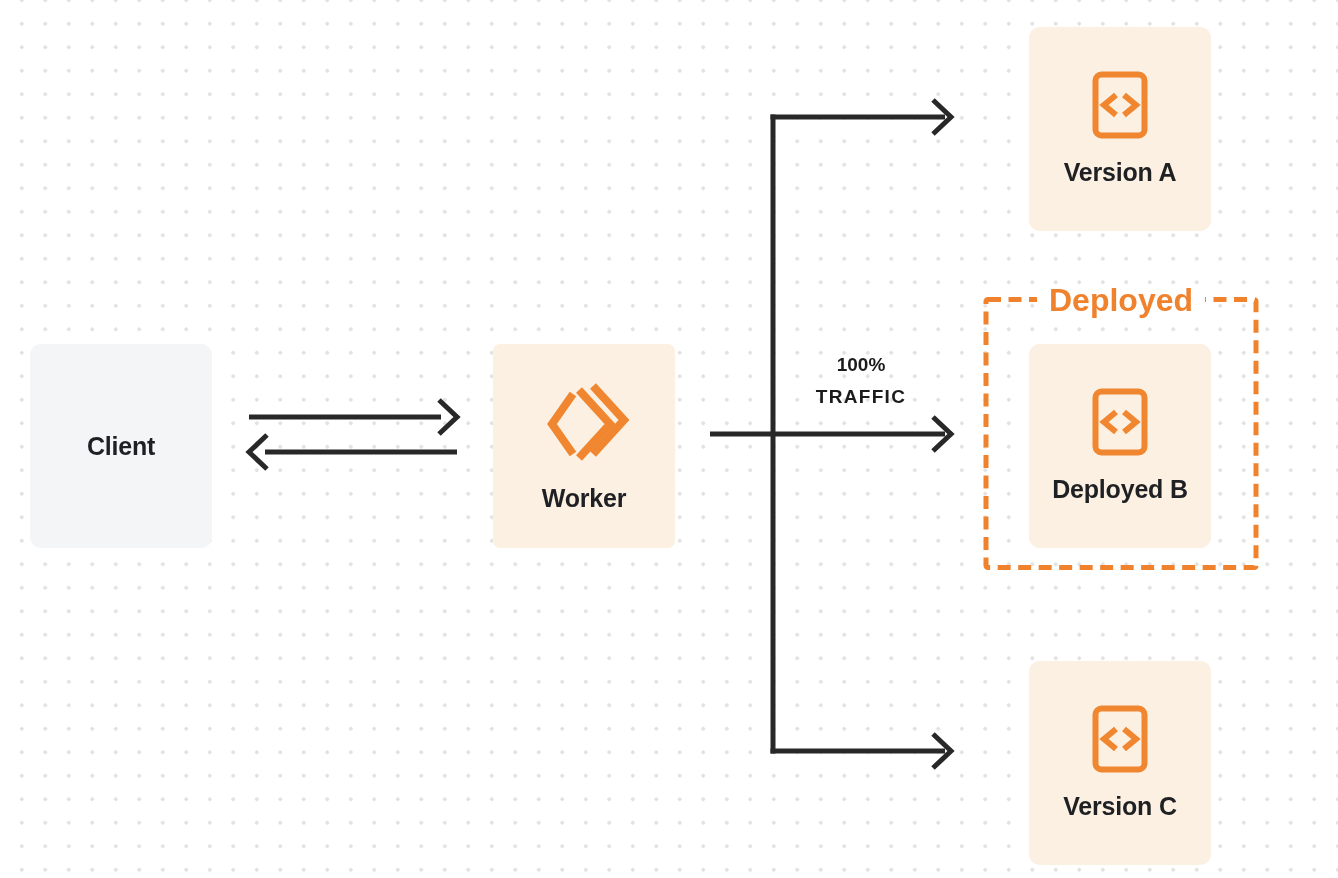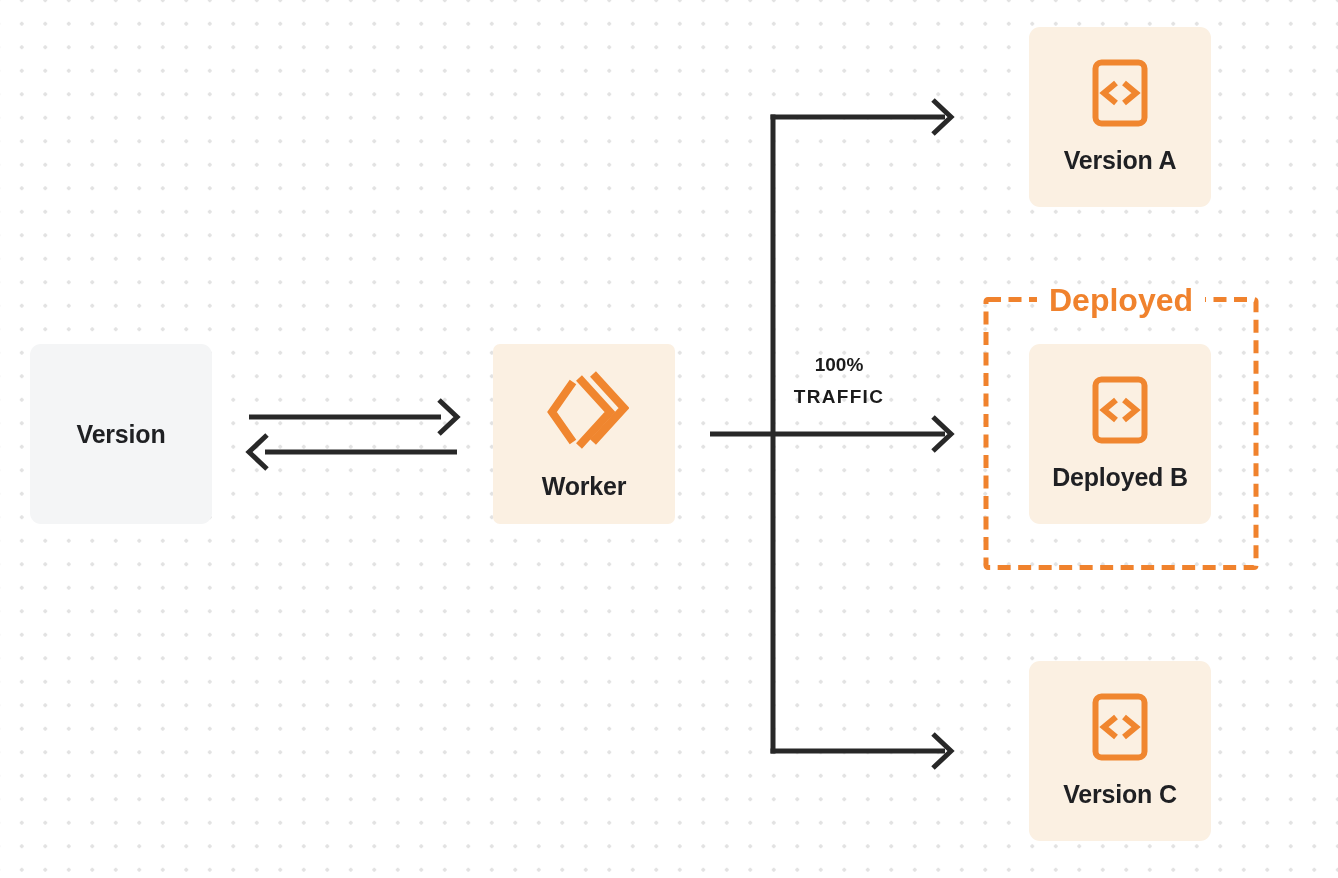--- a/index.html
+++ b/index.html
@@ -32,21 +32,21 @@
   }
   .deployed-rect {
     stroke: #f0822d;
     stroke-width: 5;
     fill: none;
     stroke-dasharray: 13 7.5;
   }
   .node {
     position: absolute;
     width: 182px;
-    height: 180px;
+    height: 204px;
     border-radius: 11px;
     display: flex;
     flex-direction: column;
     align-items: center;
     justify-content: center;
   }
   .node .label {
     font-size: 25px;
     font-weight: 700;
     color: #1f2023;
@@ -60,21 +60,21 @@
   .node-version-b { left: 1029px; top: 344px; }
   .node-version-c { left: 1029px; top: 661px; }
   .icon-stroke {
     stroke: #f0862f;
     fill: none;
     stroke-linecap: butt;
     stroke-linejoin: miter;
   }
   .traffic-label {
     position: absolute;
-    left: 756px;
+    left: 778px;
     top: 349px;
     width: 166px;
     text-align: center;
     font-size: 19px;
     line-height: 32px;
     font-weight: 700;
     color: #1b1b1b;
   }
   .traffic-label .t2 { letter-spacing: 1.3px; }
   .deployed-label {
@@ -124,21 +124,21 @@
 
     <g>
       <line class="conn" x1="770.5" y1="751" x2="945" y2="751"></line>
       <polyline class="conn" points="933,734 951,751 933,768"></polyline>
     </g>
 
     <rect class="deployed-rect" x="986" y="299.5" width="270" height="268" rx="2"></rect>
   </svg>
 
   <div class="node node-client">
-    <span class="label">Version</span>
+    <span class="label">Client</span>
   </div>
 
   <div class="node node-worker">
     <span>
       <svg width="90" height="90" viewBox="0 0 90 90">
         <polyline class="icon-stroke" stroke-width="8" points="34,14 13,44 34,74"></polyline>
         <polyline class="icon-stroke" stroke-width="8" points="40,10 71,44 40,78"></polyline>
         <polyline class="icon-stroke" stroke-width="8" points="54,6 85,40 54,74"></polyline>
       </svg>
     </span>

